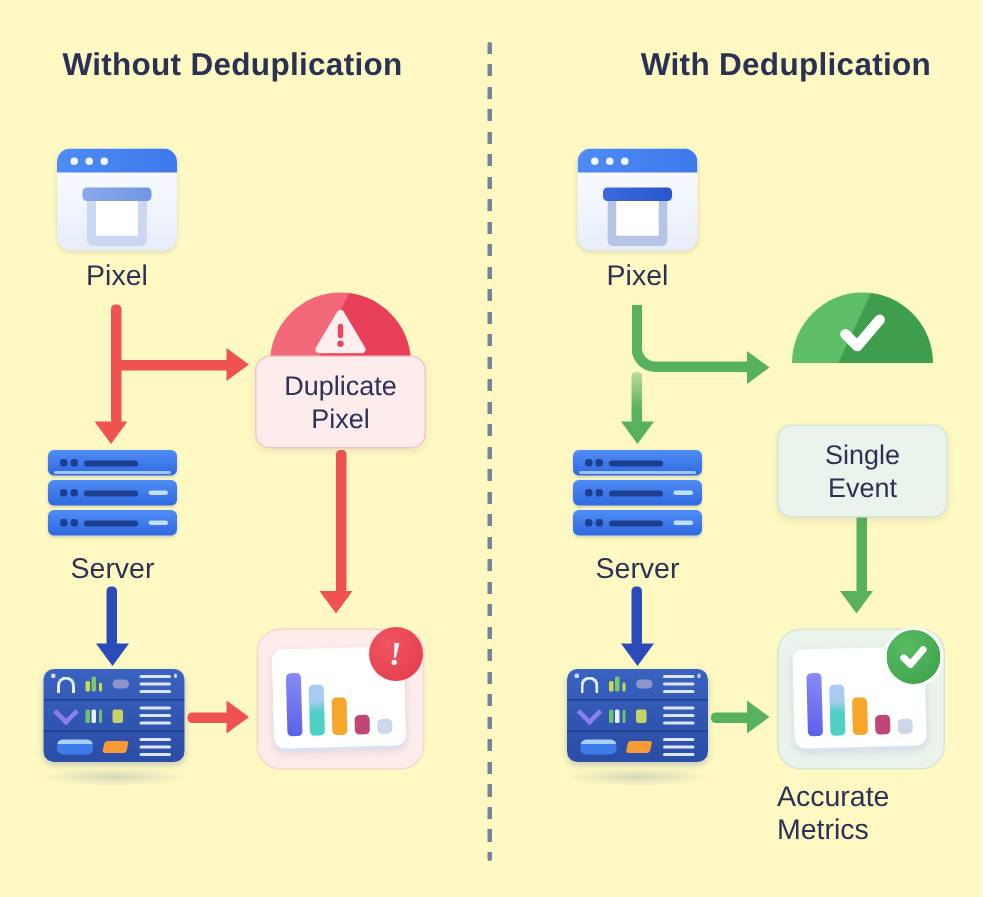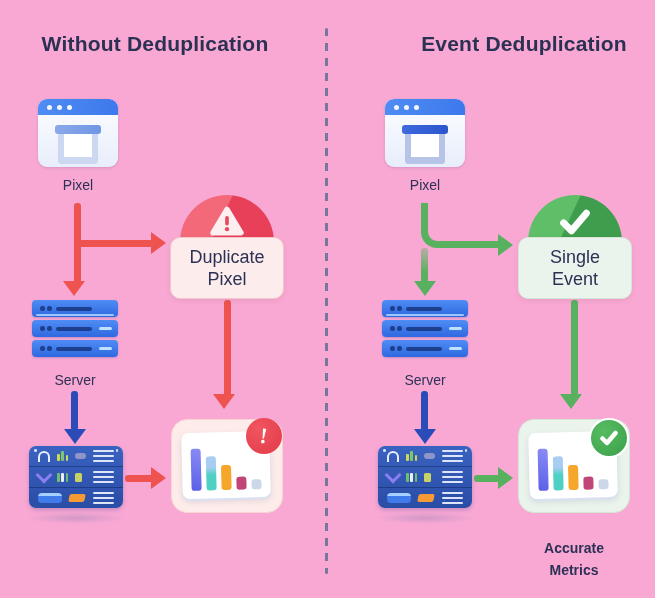--- a/index.html
+++ b/index.html
@@ -1,24 +1,24 @@
 <!DOCTYPE html>
 <html><head>
 <meta charset="utf-8">
 <style>
   html,body{margin:0;padding:0;background:#fff;}
-  .canvas{position:relative;width:655px;height:598px;background:#f9a8d4;overflow:hidden;
+  .canvas{position:relative;width:655px;height:598px;background:#fef9c3;overflow:hidden;
           font-family:"Liberation Sans", sans-serif;color:#2c3155;}
   .title{position:absolute;margin:0;font-size:21px;font-weight:bold;text-align:center;color:#2b3153;letter-spacing:.2px;}
   .divider{position:absolute;left:325px;top:28px;width:3px;height:546px;border-radius:2px;
            background:repeating-linear-gradient(180deg,#5e6f92 0 8px,rgba(0,0,0,0) 8px 15px);opacity:.85;}
 
   
   .stack{position:absolute;display:flex;flex-direction:column;align-items:center;}
-  .node-label{margin-top:7px;font-size:14px;font-weight:500;color:#2c3155;text-align:center;line-height:22px;}
+  .node-label{margin-top:7px;font-size:19px;font-weight:500;color:#2c3155;line-height:22px;}
 
   
   .browser{width:80px;height:68px;border-radius:9px;background:linear-gradient(180deg,#fdfeff,#e7edfa);
            box-shadow:0 1px 3px rgba(40,60,120,.18);position:relative;overflow:hidden;}
   .browser .bar{height:16px;background:linear-gradient(90deg,#4f8cf3,#3d79ec);display:flex;align-items:center;gap:5px;padding-left:9px;}
   .browser .dot{width:5px;height:5px;border-radius:50%;background:#f2f6ff;}
   .browser .glyph{position:absolute;left:50%;top:26px;transform:translateX(-50%);width:46px;}
   .browser .glyph-top{height:9px;border-radius:3px;}
   .browser .glyph-frame{height:23px;margin:0 3px;border-style:solid;border-top:none;background:#fff;border-width:0 6px 7px 6px;border-radius:0 0 4px 4px;}
   .browser.lite .glyph-top{background:linear-gradient(90deg,#8aa9ea,#6f96e4);}
@@ -96,21 +96,21 @@
   .elbow{position:absolute;border-left:7px solid #58b15e;border-bottom:7px solid #58b15e;border-bottom-left-radius:16px;}
 </style>
 </head>
 <body>
 
 <div class="canvas">
 
   <div class="divider"></div>
 
   <h2 class="title" style="left:20px;top:32px;width:270px;">Without Deduplication</h2>
-  <h2 class="title" style="left:392px;top:32px;width:264px;">Event Deduplication</h2>
+  <h2 class="title" style="left:392px;top:32px;width:264px;">With Deduplication</h2>
 
   <div class="stack" style="left:38px;top:99px;width:80px;">
     <div class="browser lite">
       <div class="bar">
         <span class="dot"></span>
         <span class="dot"></span>
         <span class="dot"></span>
       </div>
       <div class="glyph">
         <div class="glyph-top"></div>
@@ -239,21 +239,21 @@
       </div>
     </div>
     <div class="node-label">Pixel</div>
   </div>
 
   <div class="elbow" style="left:421px;top:203px;width:79px;height:38px;"></div>
   <div class="ah-right green" style="left:498px;top:233.5px;"></div>
   <div class="vline green-fade" style="left:421px;top:248px;height:35px;"></div>
   <div class="ah-down green" style="left:413.5px;top:281px;"></div>
 
-  <div class="event-badge" style="left:518px;top:195px;">
+  <div class="event-badge" style="left:518px;top:195px;gap:46px;">
     <div class="dome green-dome">
       <svg width="36" height="28" viewBox="0 0 40 32">
         <path d="M7 17 L16 26 L33 6" fill="none" stroke="#ffffff" stroke-width="8" stroke-linecap="round" stroke-linejoin="round"></path>
       </svg>
     </div>
     <div class="event-card green-card">Single Event</div>
   </div>
 
   <div class="vline green-bg" style="left:571px;top:300px;height:96px;"></div>
   <div class="ah-down green" style="left:560px;top:394px;"></div>
@@ -338,16 +338,16 @@
             <div class="bar" style="height: 13px; background: rgb(192, 70, 119);"></div>
             <div class="bar" style="height: 10px; background: rgb(204, 215, 234);"></div>
           </div>
       </div>
       <div class="alert-circle green-c">
         <svg width="20" height="16" viewBox="0 0 40 32">
           <path d="M7 17 L16 26 L33 6" fill="none" stroke="#ffffff" stroke-width="9" stroke-linecap="round" stroke-linejoin="round"></path>
         </svg>
       </div>
     </div>
-    <div class="node-label" style="margin-top:24px;font-weight:bold;">Accurate Metrics</div>
+    <div class="node-label" style="margin-top:8px;">Accurate Metrics</div>
   </div>
 
 </div>
 
 </body></html>

